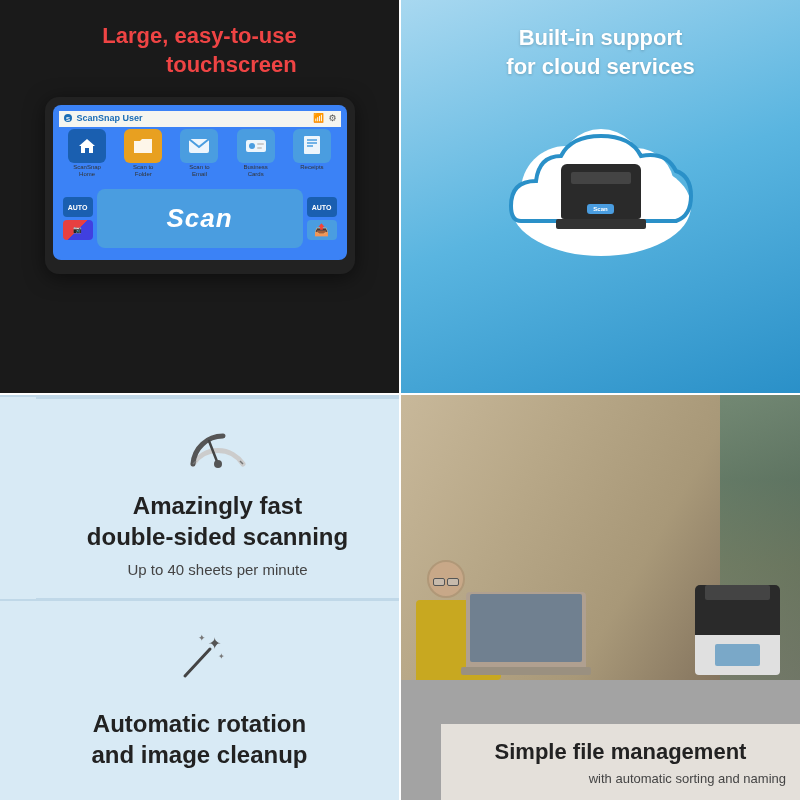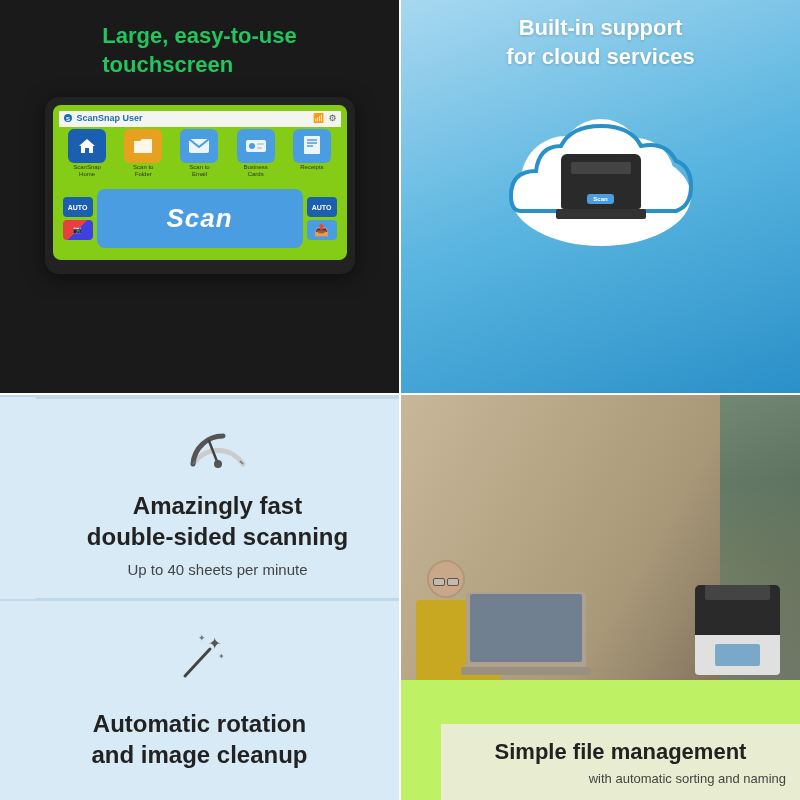--- a/index.html
+++ b/index.html
@@ -21,37 +21,37 @@
       background: #1a1a1a;
       display: flex;
       flex-direction: column;
       align-items: center;
       justify-content: flex-start;
       padding: 22px 10px 10px 10px;
       position: relative;
       overflow: hidden;
     }
     .cell-tl-title {
-      color: #22c55e;
+      color: #ef4444;
       font-size: 22px;
       font-weight: bold;
-      text-align: left;
+      text-align: right;
       margin-bottom: 18px;
       line-height: 1.3;
     }
     
     .screen-device {
       background: #222;
       border-radius: 14px;
       width: 310px;
       padding: 8px 8px 14px 8px;
       box-shadow: 0 4px 20px rgba(0,0,0,0.5);
     }
     .screen-inner {
-      background: #84cc16;
+      background: #3b82f6;
       border-radius: 8px;
       padding: 6px 6px 8px 6px;
       overflow: hidden;
     }
     .screen-header {
       display: flex;
       align-items: center;
       justify-content: space-between;
       padding: 2px 4px 4px 4px;
       background: #f5f5f0;
@@ -150,21 +150,21 @@
       align-items: center;
     }
 
     
     .cell-tr {
       background: linear-gradient(160deg, #a8d8f0 0%, #5ab5e0 50%, #2a90c8 100%);
       display: flex;
       flex-direction: column;
       align-items: center;
       justify-content: flex-start;
-      padding: 14px 15px 10px 15px;
+      padding: 24px 15px 10px 15px;
       position: relative;
     }
     .cell-tr-title {
       color: #fff;
       font-size: 22px;
       font-weight: bold;
       text-align: center;
       margin-bottom: 20px;
       line-height: 1.3;
       text-shadow: 0 1px 3px rgba(0,0,0,0.2);
@@ -267,21 +267,21 @@
     .cell-bl2-title {
       color: #222;
       font-size: 24px;
       font-weight: bold;
       text-align: center;
       line-height: 1.3;
     }
 
     
     .cell-br {
-      background: #bef264;
+      background: #a3a3a3;
       position: relative;
       overflow: hidden;
       display: flex;
       flex-direction: column;
       justify-content: flex-end;
       padding-left: 40px;
     }
     
     .photo-scene {
       position: absolute;

